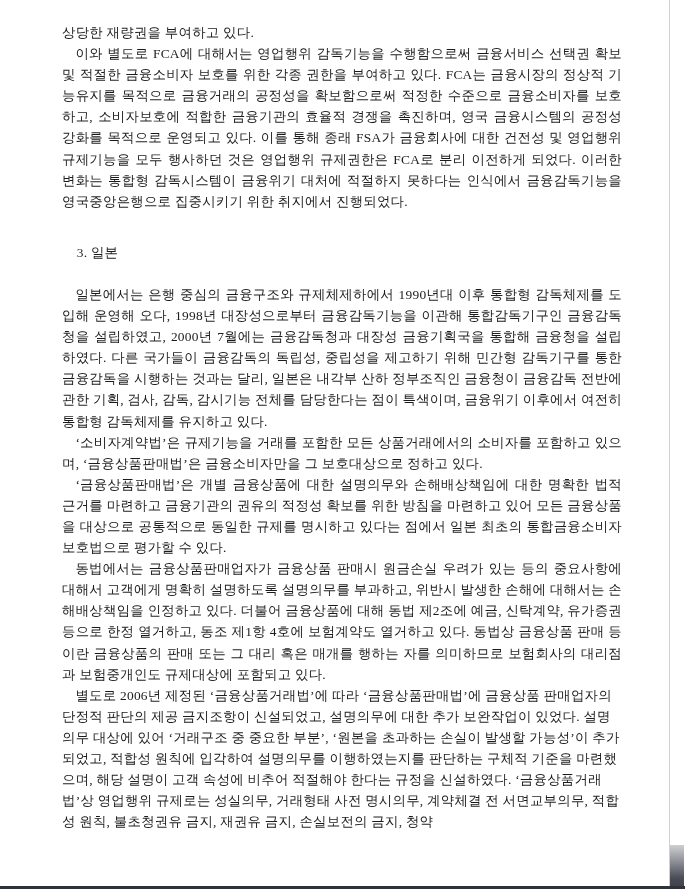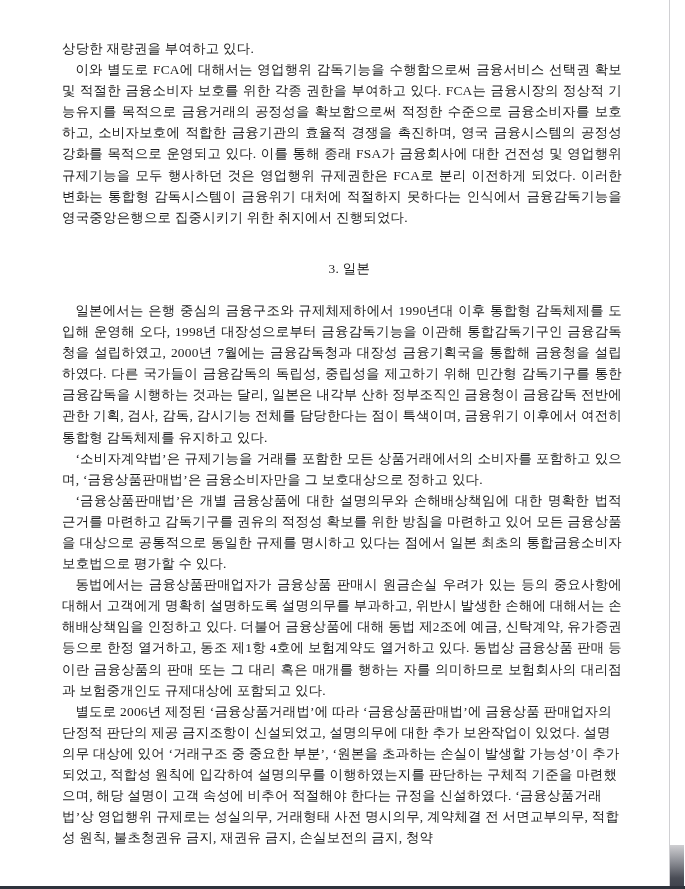--- a/index.html
+++ b/index.html
@@ -17,21 +17,21 @@
   }
 
   #page {
     position: absolute;
     left: 0;
     top: 0;
     width: 669px;
     height: 889px;
     background: #ffffff;
     box-sizing: border-box;
-    padding: 38px 47px 0 62px;
+    padding: 22px 47px 0 62px;
   }
 
   .doc-body {
     width: 560px;
   }
 
   p.para {
     margin: 0;
     font-size: 13.4px;
     line-height: 21.1px;
@@ -50,21 +50,20 @@
     text-align: left;
   }
 
   h2.section-heading {
     margin: 0;
     font-size: 13.4px;
     line-height: 21.1px;
     font-weight: normal;
     text-indent: 1.1em;
     letter-spacing: 0.02em;
-    text-align: center;
   }
 
   .gap-small  { height: 21px; }
   .gap-medium { height: 30px; }
 
   
   #scrollbar-track {
     position: absolute;
     top: 0;
     right: 0;
@@ -105,21 +104,21 @@
 
     <h2 class="section-heading">3. 일본</h2>
 
     <div class="gap-small"></div>
 
     <p class="para">일본에서는 은행 중심의 금융구조와 규제체제하에서 1990년대 이후 통합형 감독체제를 도입해 운영해 오다, 1998년 대장성으로부터 금융감독기능을 이관해 통합감독기구인 금융감독청을 설립하였고, 2000년 7월에는 금융감독청과 대장성 금융기획국을 통합해 금융청을 설립하였다. 다른 국가들이 금융감독의 독립성, 중립성을 제고하기 위해 민간형 감독기구를 통한 금융감독을 시행하는 것과는 달리, 일본은 내각부 산하 정부조직인 금융청이 금융감독 전반에 관한 기획, 검사, 감독, 감시기능 전체를 담당한다는 점이 특색이며, 금융위기 이후에서 여전히 통합형 감독체제를 유지하고 있다.</p>
 
 
     <p class="para">‘소비자계약법’은 규제기능을 거래를 포함한 모든 상품거래에서의 소비자를 포함하고 있으며, ‘금융상품판매법’은 금융소비자만을 그 보호대상으로 정하고 있다.</p>
 
-    <p class="para">‘금융상품판매법’은 개별 금융상품에 대한 설명의무와 손해배상책임에 대한 명확한 법적 근거를 마련하고 감독기구를 권유의 적정성 확보를 위한 방침을 마련하고 있어 모든 금융상품을 대상으로 공통적으로 동일한 규제를 명시하고 있다는 점에서 일본 최초의 통합금융소비자 보호법으로 평가할 수 있다.</p>
+    <p class="para">‘금융상품판매법’은 개별 금융상품에 대한 설명의무와 손해배상책임에 대한 명확한 법적 근거를 마련하고 금융기관의 권유의 적정성 확보를 위한 방침을 마련하고 있어 모든 금융상품을 대상으로 공통적으로 동일한 규제를 명시하고 있다는 점에서 일본 최초의 통합금융소비자 보호법으로 평가할 수 있다.</p>
 
     <p class="para">동법에서는 금융상품판매업자가 금융상품 판매시 원금손실 우려가 있는 등의 중요사항에 대해서 고객에게 명확히 설명하도록 설명의무를 부과하고, 위반시 발생한 손해에 대해서는 손해배상책임을 인정하고 있다. 더불어 금융상품에 대해 동법 제2조에 예금, 신탁계약, 유가증권 등으로 한정 열거하고, 동조 제1항 4호에 보험계약도 열거하고 있다. 동법상 금융상품 판매 등이란 금융상품의 판매 또는 그 대리 혹은 매개를 행하는 자를 의미하므로 보험회사의 대리점과 보험중개인도 규제대상에 포함되고 있다.</p>
 
     <p class="para last-line-left">별도로 2006년 제정된 ‘금융상품거래법’에 따라 ‘금융상품판매법’에 금융상품 판매업자의 단정적 판단의 제공 금지조항이 신설되었고, 설명의무에 대한 추가 보완작업이 있었다. 설명의무 대상에 있어 ‘거래구조 중 중요한 부분’, ‘원본을 초과하는 손실이 발생할 가능성’이 추가되었고, 적합성 원칙에 입각하여 설명의무를 이행하였는지를 판단하는 구체적 기준을 마련했으며, 해당 설명이 고객 속성에 비추어 적절해야 한다는 규정을 신설하였다. ‘금융상품거래법’상 영업행위 규제로는 성실의무, 거래형태 사전 명시의무, 계약체결 전 서면교부의무, 적합성 원칙, 불초청권유 금지, 재권유 금지, 손실보전의 금지, 청약</p>
 
   </div>
 </div>
 
 <div id="scrollbar-track">
   <div id="scrollbar-thumb"></div>

